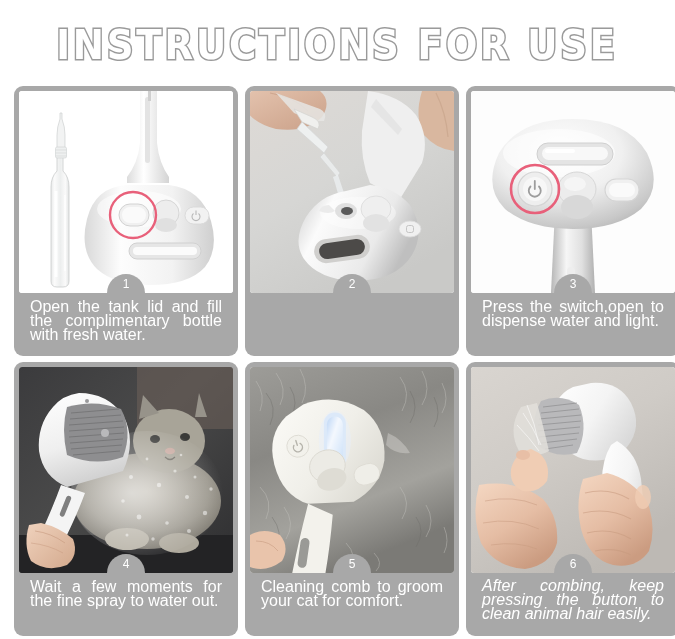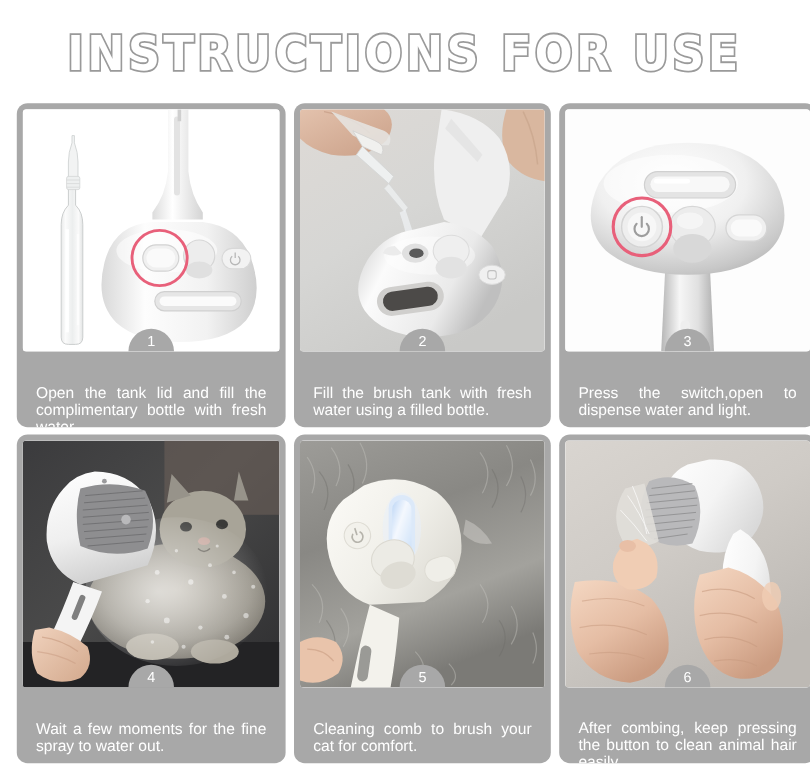--- a/index.html
+++ b/index.html
@@ -17,25 +17,25 @@
     position: relative;
     width: 675px;
     height: 639px;
     background: #ffffff;
   }
 
   
   .title-bar {
     position: absolute;
     left: 0;
-    top: 2px;
+    top: 12px;
     width: 675px;
     height: 66px;
     display: flex;
-    align-items: flex-end;
+    align-items: center;
     justify-content: center;
   }
   .title-text {
     font-family: "DejaVu Sans", sans-serif;
     font-weight: bold;
     font-size: 40px;
     letter-spacing: 3px;
     color: #ffffff;
     -webkit-text-stroke: 3px #9a9a9a;
     paint-order: stroke fill;
@@ -92,29 +92,28 @@
     color: #ffffff;
     font-size: 12px;
     line-height: 21px;
     text-align: center;
     z-index: 5;
   }
 
   .caption {
     flex: 1 1 auto;
     color: #ffffff;
-    font-size: 13px;
+    font-size: 16px;
     line-height: 14px;
     padding: 7px 11px 8px 11px;
     text-align: justify;
     text-align-last: left;
     box-sizing: border-box;
-    margin-top: 21px;
-  }
-  .caption-6 { padding-top: 6px; }
+  }
+  .caption-6 { padding-top: 6px; font-style: italic; }
 </style>
 </head>
 <body>
 
 <div class="page">
 
   <div class="title-bar">
     <div class="title-text">INSTRUCTIONS FOR USE</div>
   </div>
 
@@ -248,21 +247,20 @@
 
             <ellipse cx="160" cy="138" rx="11" ry="8" fill="#f0f0f0" stroke="#dadada" stroke-width="0.8"></ellipse>
             <rect x="156.5" y="134.5" width="7" height="7" rx="2" fill="none" stroke="#c0c0c0" stroke-width="0.9"></rect>
 
             <rect x="64" y="146" width="56" height="24" rx="12" fill="#d0cfcd" transform="rotate(-8 92 158)"></rect>
             <rect x="69" y="150" width="46" height="16" rx="8" fill="#4c4a48" transform="rotate(-8 92 158)"></rect>
           </g>
         </svg>
         <div class="badge">2</div>
       </div>
-      <div class="caption">Fill the brush tank with fresh water using a filled bottle.</div>
     </div>
 
     <div class="card row1">
       <div class="photo">
         <svg viewBox="0 0 204 202" preserveAspectRatio="xMidYMid slice">
           <defs>
             <radialGradient id="g3head" cx="0.42" cy="0.3" r="0.85">
               <stop offset="0" stop-color="#ffffff"></stop>
               <stop offset="0.45" stop-color="#f0f0f0"></stop>
               <stop offset="0.8" stop-color="#c8c8c8"></stop>
@@ -481,21 +479,21 @@
 
           <path d="M138 66 q14 6 22 20 q-14 2 -24 -8 Z" fill="#cfcec9" opacity="0.5"></path>
 
           <g>
             <path d="M0 168 Q14 160 30 168 Q40 180 32 194 Q16 206 0 200 Z" fill="#e9c4ab"></path>
             <path d="M6 174 q14 0 22 10" stroke="#c89d82" stroke-width="1" fill="none" opacity="0.6"></path>
           </g>
         </svg>
         <div class="badge">5</div>
       </div>
-      <div class="caption">Cleaning comb to brush your cat for comfort.</div>
+      <div class="caption">Cleaning comb to groom your cat for comfort.</div>
     </div>
 
     <div class="card row2">
       <div class="photo">
         <svg viewBox="0 0 204 206" preserveAspectRatio="xMidYMid slice">
           <defs>
             <linearGradient id="g6bg" x1="0" y1="0" x2="0.6" y2="1">
               <stop offset="0" stop-color="#d9d5d0"></stop>
               <stop offset="0.5" stop-color="#cfcbc6"></stop>
               <stop offset="1" stop-color="#bdb9b4"></stop>

